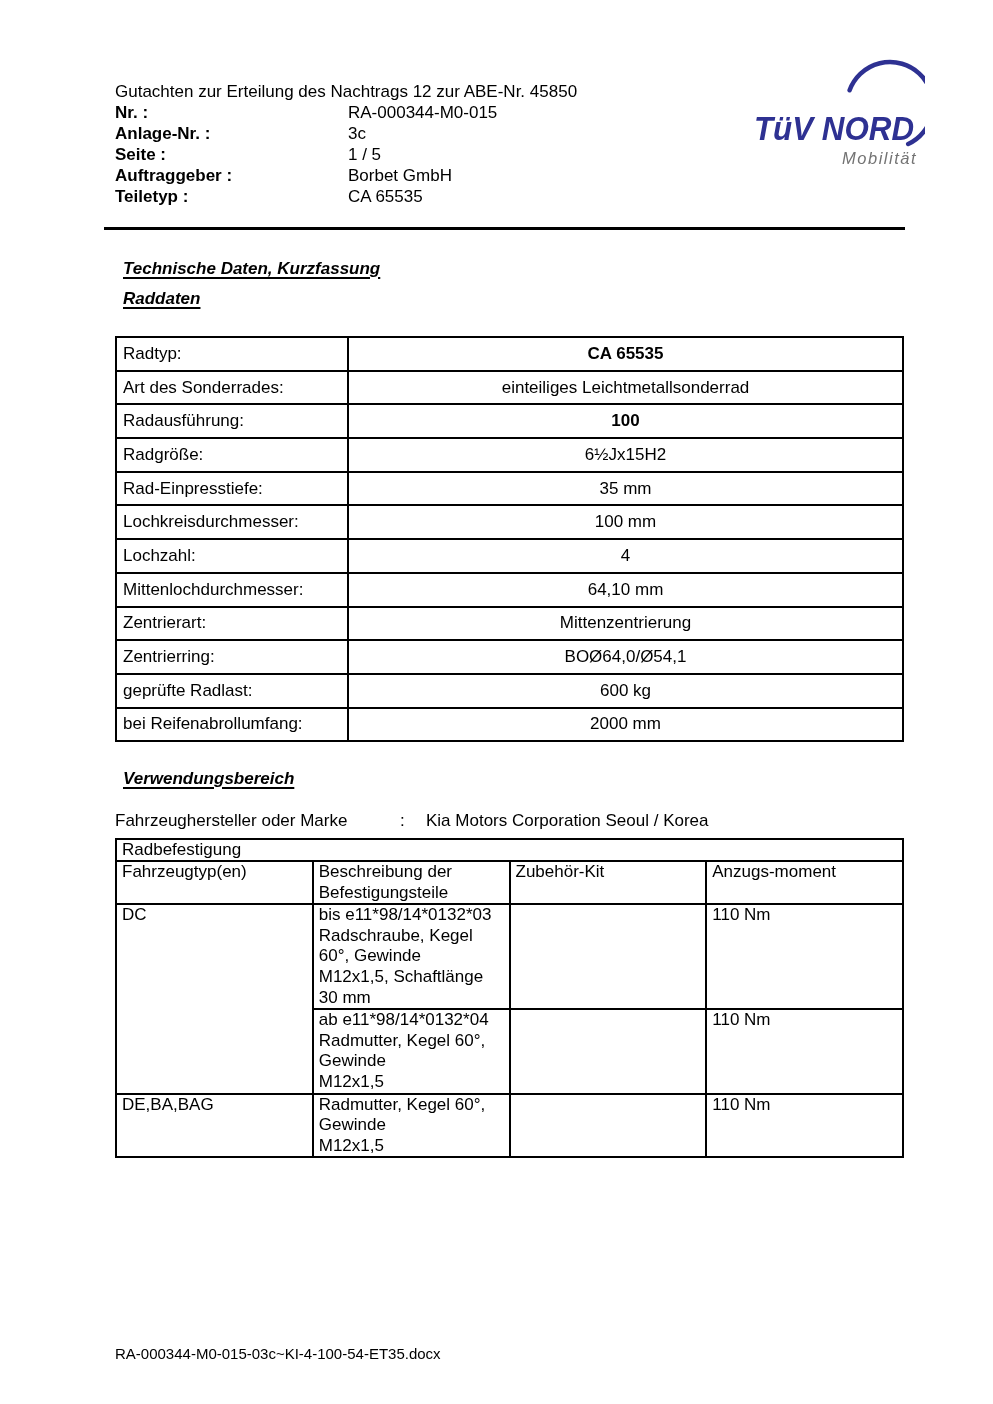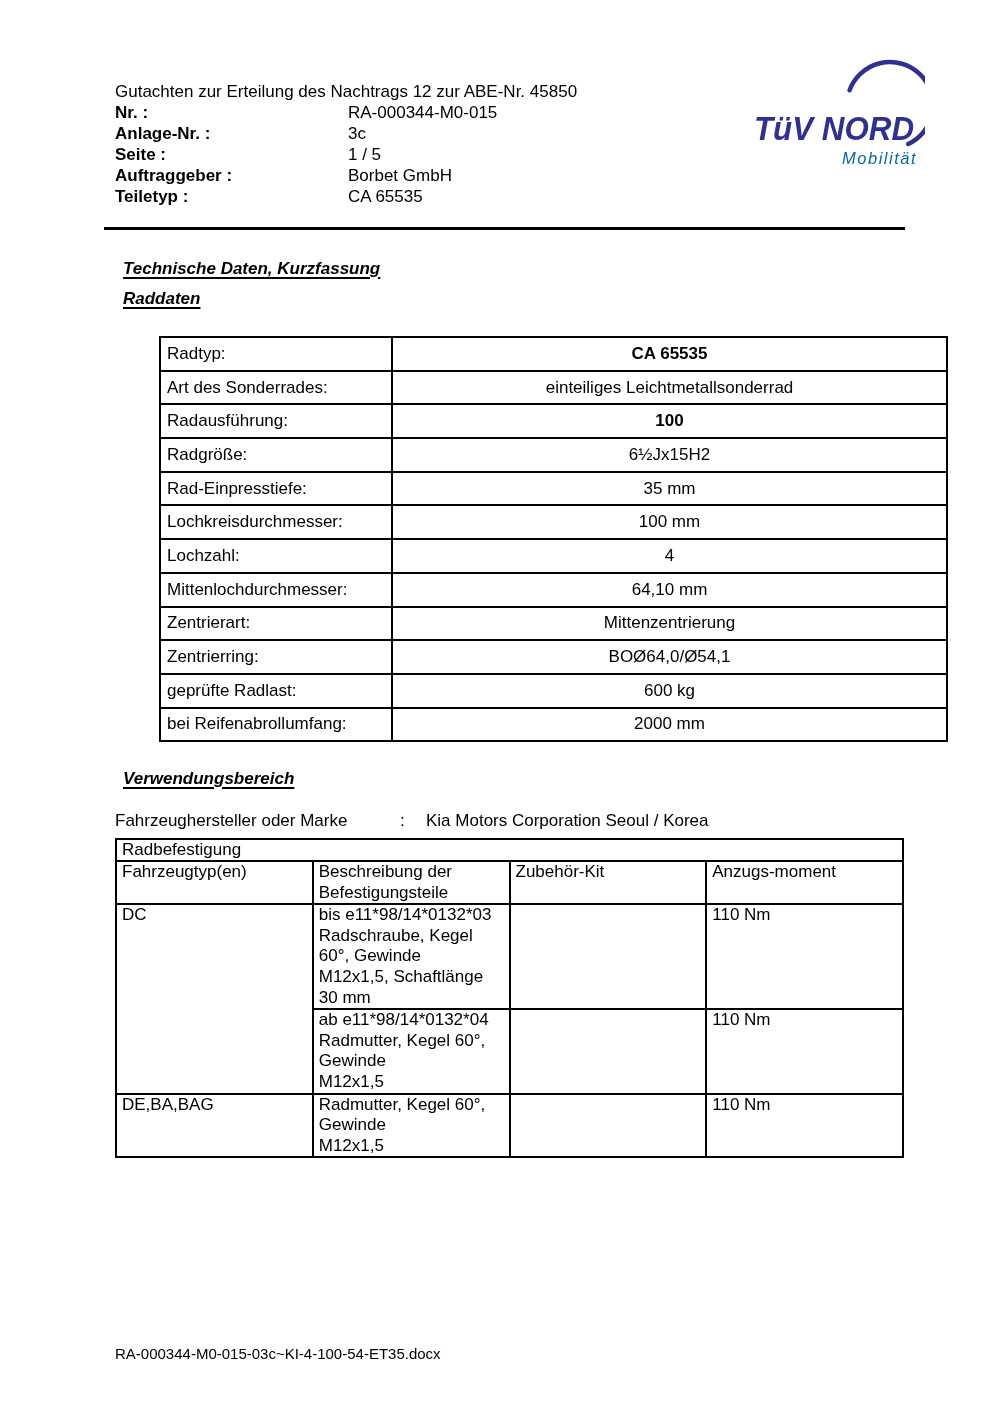--- a/index.html
+++ b/index.html
@@ -21,42 +21,42 @@
   .head-row { display: flex; }
   .head-row .hl { width: 233px; flex: 0 0 233px; font-weight: bold; }
   .head-row .hv { white-space: nowrap; text-align: right; }
 
   
   .logo { position: absolute; left: 743px; top: 50px; width: 182px; height: 125px; }
   .logo svg { position: absolute; left: 0; top: 0; }
   .logo .tagline {
     position: absolute; right: 8px; top: 99px;
     font-style: italic; font-size: 16.5px; letter-spacing: 1.5px;
-    color: #0369a1; white-space: nowrap;
+    color: #737373; white-space: nowrap;
   }
 
   
   .rule { position: absolute; left: 104px; top: 227px; width: 801px; height: 3px; background: #000; }
 
   
   .sec-h {
     position: absolute; left: 115px; margin: 8px;
     font-size: 17px; font-weight: bold;
     text-decoration: underline; text-decoration-thickness: 2px; text-underline-offset: 3px;
     white-space: nowrap;
     font-style: italic;
   }
   #h-tech { top: 251px; }
   #h-raddaten { top: 281px; }
   #h-verwendung { top: 761px; }
 
   
   table { border-collapse: collapse; table-layout: fixed; }
   .raddaten {
-    position: absolute; left: 115px; top: 336px; width: 789px; margin-left: 44px;
+    position: absolute; left: 115px; top: 336px; width: 789px;
   }
   .raddaten td { border: 2px solid #000; height: 31.7px; padding: 0 6px; }
   .raddaten td.lbl { width: 218px; text-align: left; }
   .raddaten td.val { text-align: center; }
   .raddaten td.b { font-weight: bold; }
 
   
   .vehicle-line { position: absolute; left: 115px; top: 795px; white-space: nowrap; }
   .vehicle-line .vl { display: inline-block; width: 285px; margin-top: 16px; }
   .vehicle-line .vc { display: inline-block; width: 26px; }

